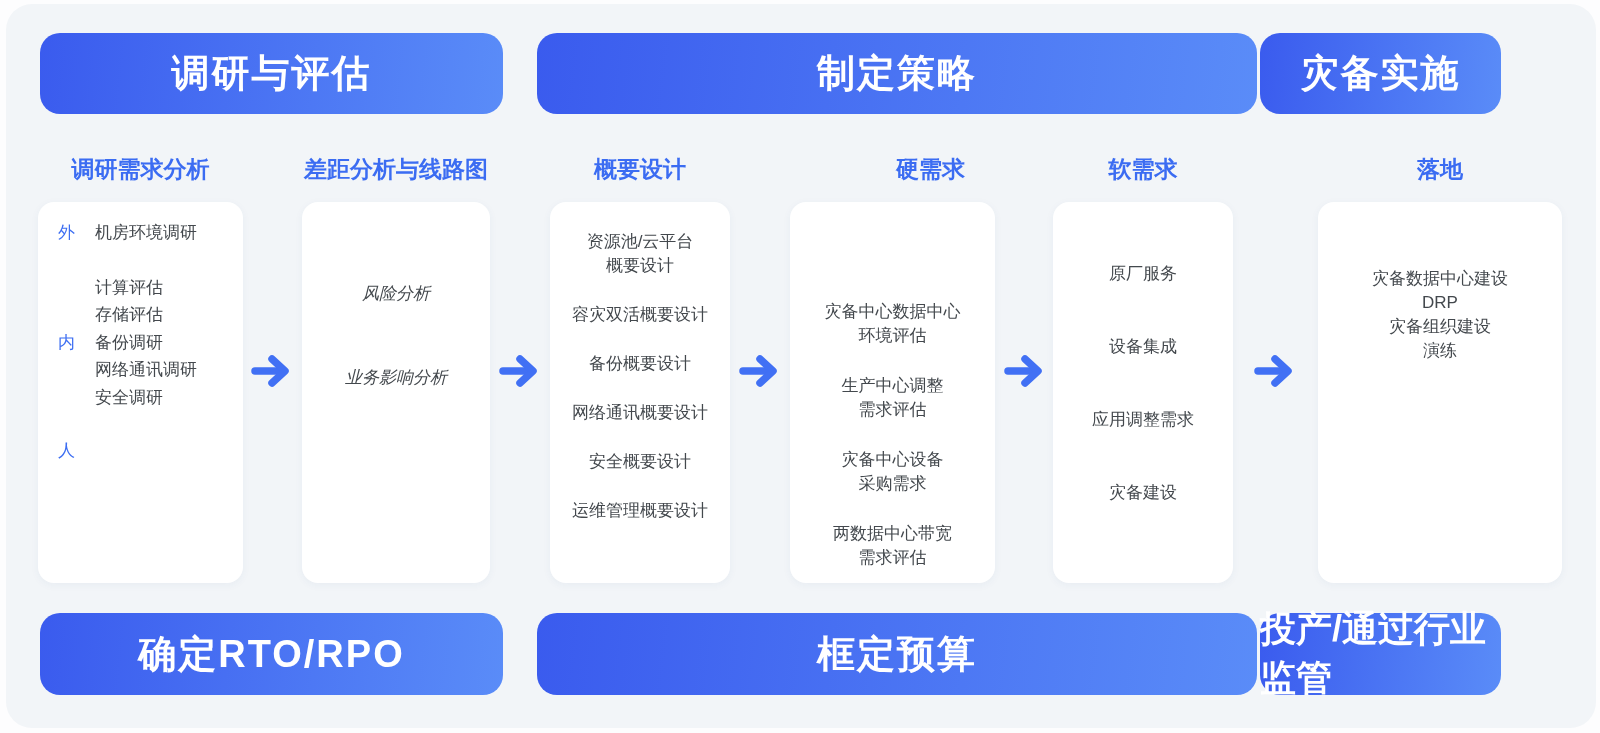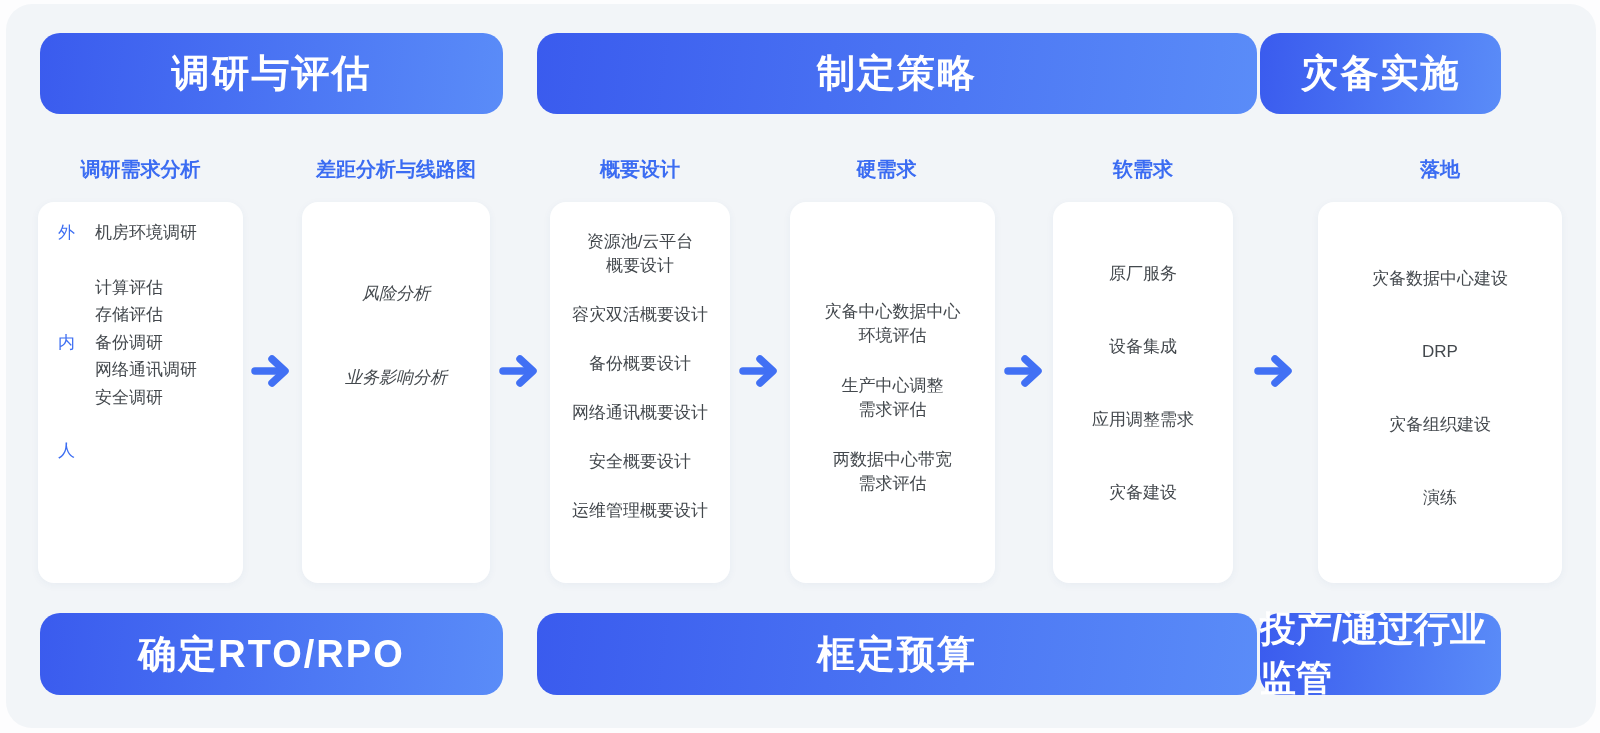--- a/index.html
+++ b/index.html
@@ -18,46 +18,46 @@
     color:#ffffff; font-size:38px; font-weight:bold; letter-spacing:2px;
     display:flex; align-items:center; justify-content:center;
   }
   .banner.bottom { top:613px; height:82px; }
   .b1 { left:40px;  width:463px; }
   .b2 { left:537px; width:720px; }
   .b3 { left:1260px; width:241px; }
   .banner.small-text { font-size:36px; letter-spacing:0; }
   .colhead {
     position:absolute; top:155px; height:28px; line-height:28px;
-    color:#3b6cf2; font-size:20px; font-weight:bold; text-align:center;
+    color:#3b6cf2; font-size:23px; font-weight:bold; text-align:center;
   }
   .h1 { left:38px;   width:205px; }
   .h2 { left:282px;  width:228px; }
   .h3 { left:550px;  width:180px; }
-  .h4 { left:784px;  width:205px; }
+  .h4 { left:828px;  width:205px; }
   .h5 { left:1053px; width:180px; }
   .h6 { left:1318px; width:244px; }
   .card {
     position:absolute; top:202px; height:381px; background:#ffffff;
     border-radius:16px; box-shadow:0 2px 8px rgba(40,70,130,0.05);
     box-sizing:border-box; color:#43484d; font-size:17px;
   }
   .c1 { left:38px;   width:205px; padding-top:17px; }
   .c2 { left:302px;  width:188px; }
   .c3 { left:550px;  width:180px; }
   .c4 { left:790px;  width:205px; }
   .c5 { left:1053px; width:180px; }
   .c6 { left:1318px; width:244px; }
   .card-items { display:flex; flex-direction:column; align-items:center; }
   .card-items .item { white-space:pre-line; text-align:center; line-height:24px; }
   .c2 .card-items { padding-top:80px; gap:60px;font-style:italic; }
   .c3 .card-items { padding-top:28px; gap:25px; }
   .c4 .card-items { padding-top:59px; gap:26px;margin-top:39px; }
   .c5 .card-items { padding-top:60px; gap:49px; }
-  .c6 .card-items { padding-top:65px; gap:49px; }
+  .c6 .card-items { padding-top:65px; }
   .grp { display:flex; }
   .grp .lbl {
     flex:0 0 57px; box-sizing:border-box; padding-left:20px;
     color:#3d6ef2; line-height:27.5px;
   }
   .grp .lines { flex:1; }
   .grp .lines .item { line-height:27.5px; white-space:pre-line; }
   .g2 { margin-top:27px; }
   .g2 .lbl { align-self:flex-start; margin-top:55px; }
   .g3 { margin-top:26px; }
@@ -128,20 +128,22 @@
       <div class="item">运维管理概要设计</div>
     </div>
 </div>
 
 <div class="card c4">
   <div class="card-items">
       <div class="item">灾备中心数据中心
 环境评估</div>
       <div class="item">生产中心调整
 需求评估</div>
+      <div class="item">灾备中心设备
+采购需求</div>
       <div class="item">两数据中心带宽
 需求评估</div>
     </div>
 </div>
 
 <div class="card c5">
   <div class="card-items">
       <div class="item">原厂服务</div>
       <div class="item">设备集成</div>
       <div class="item">应用调整需求</div>

